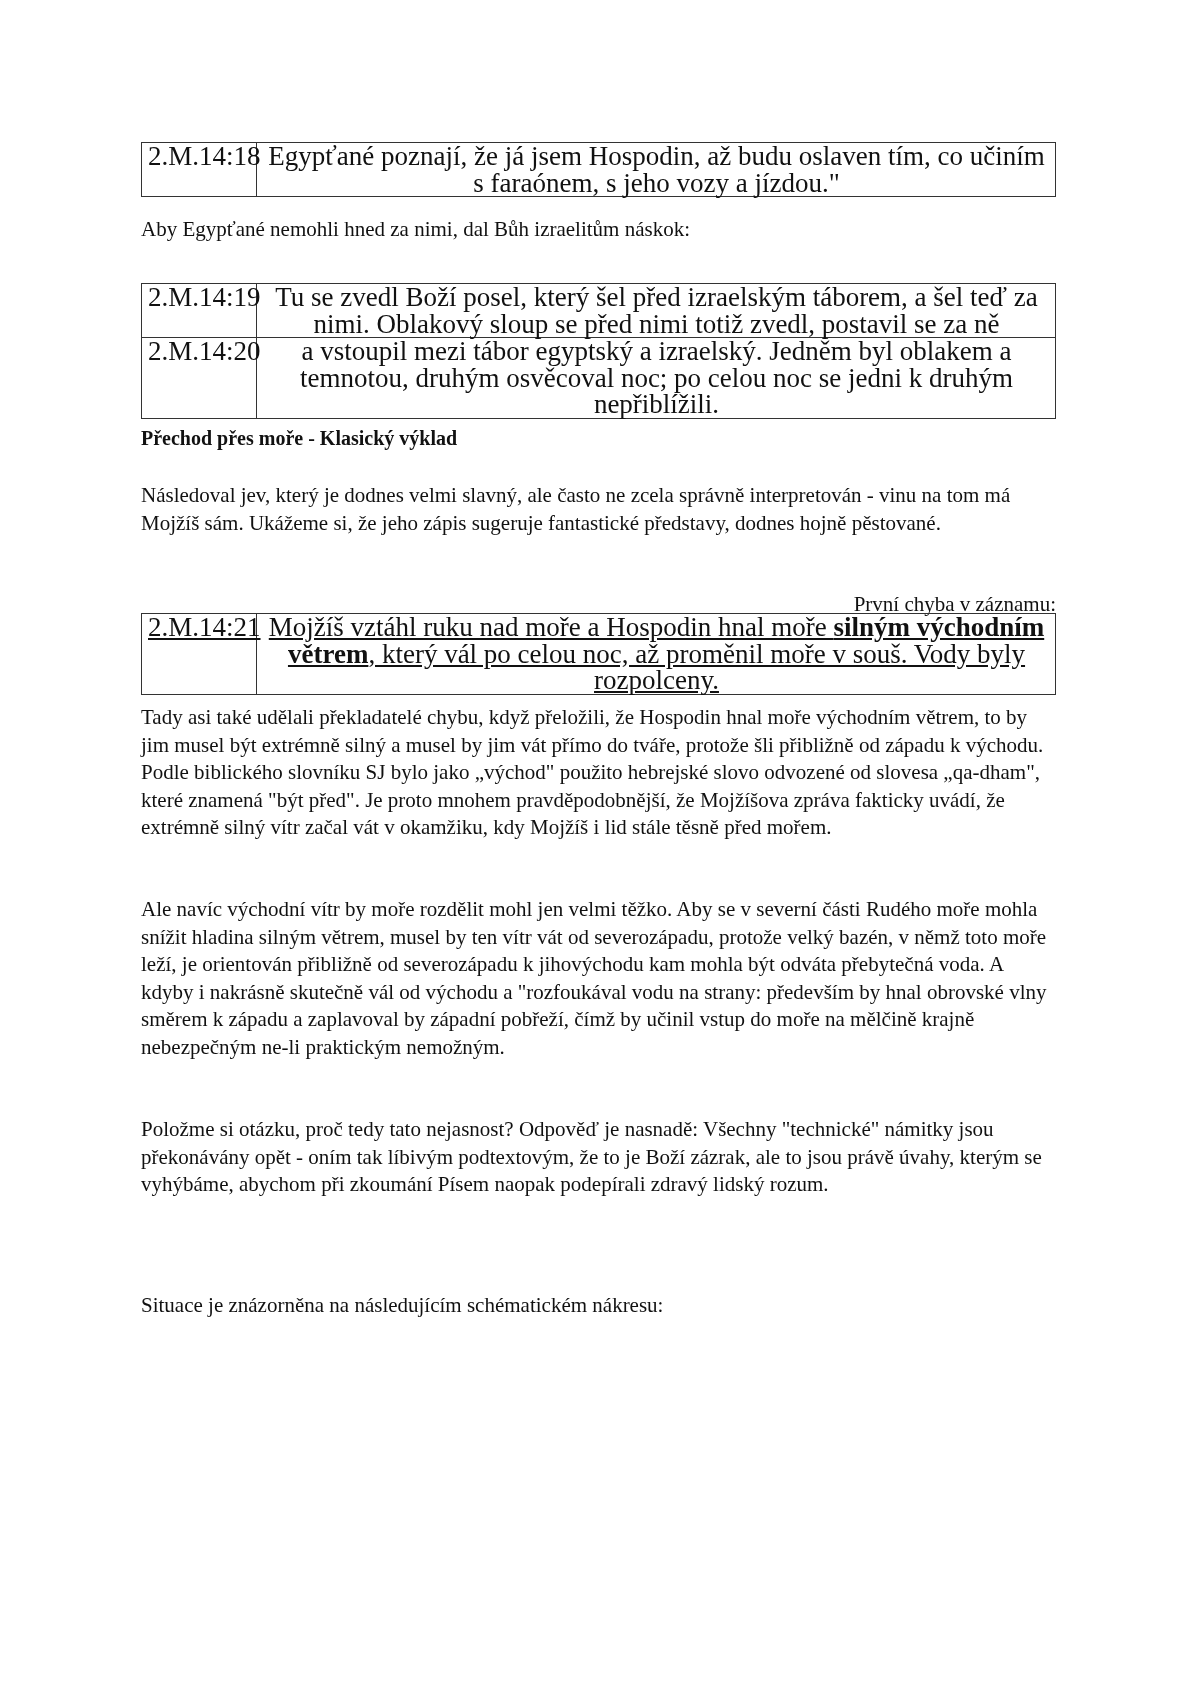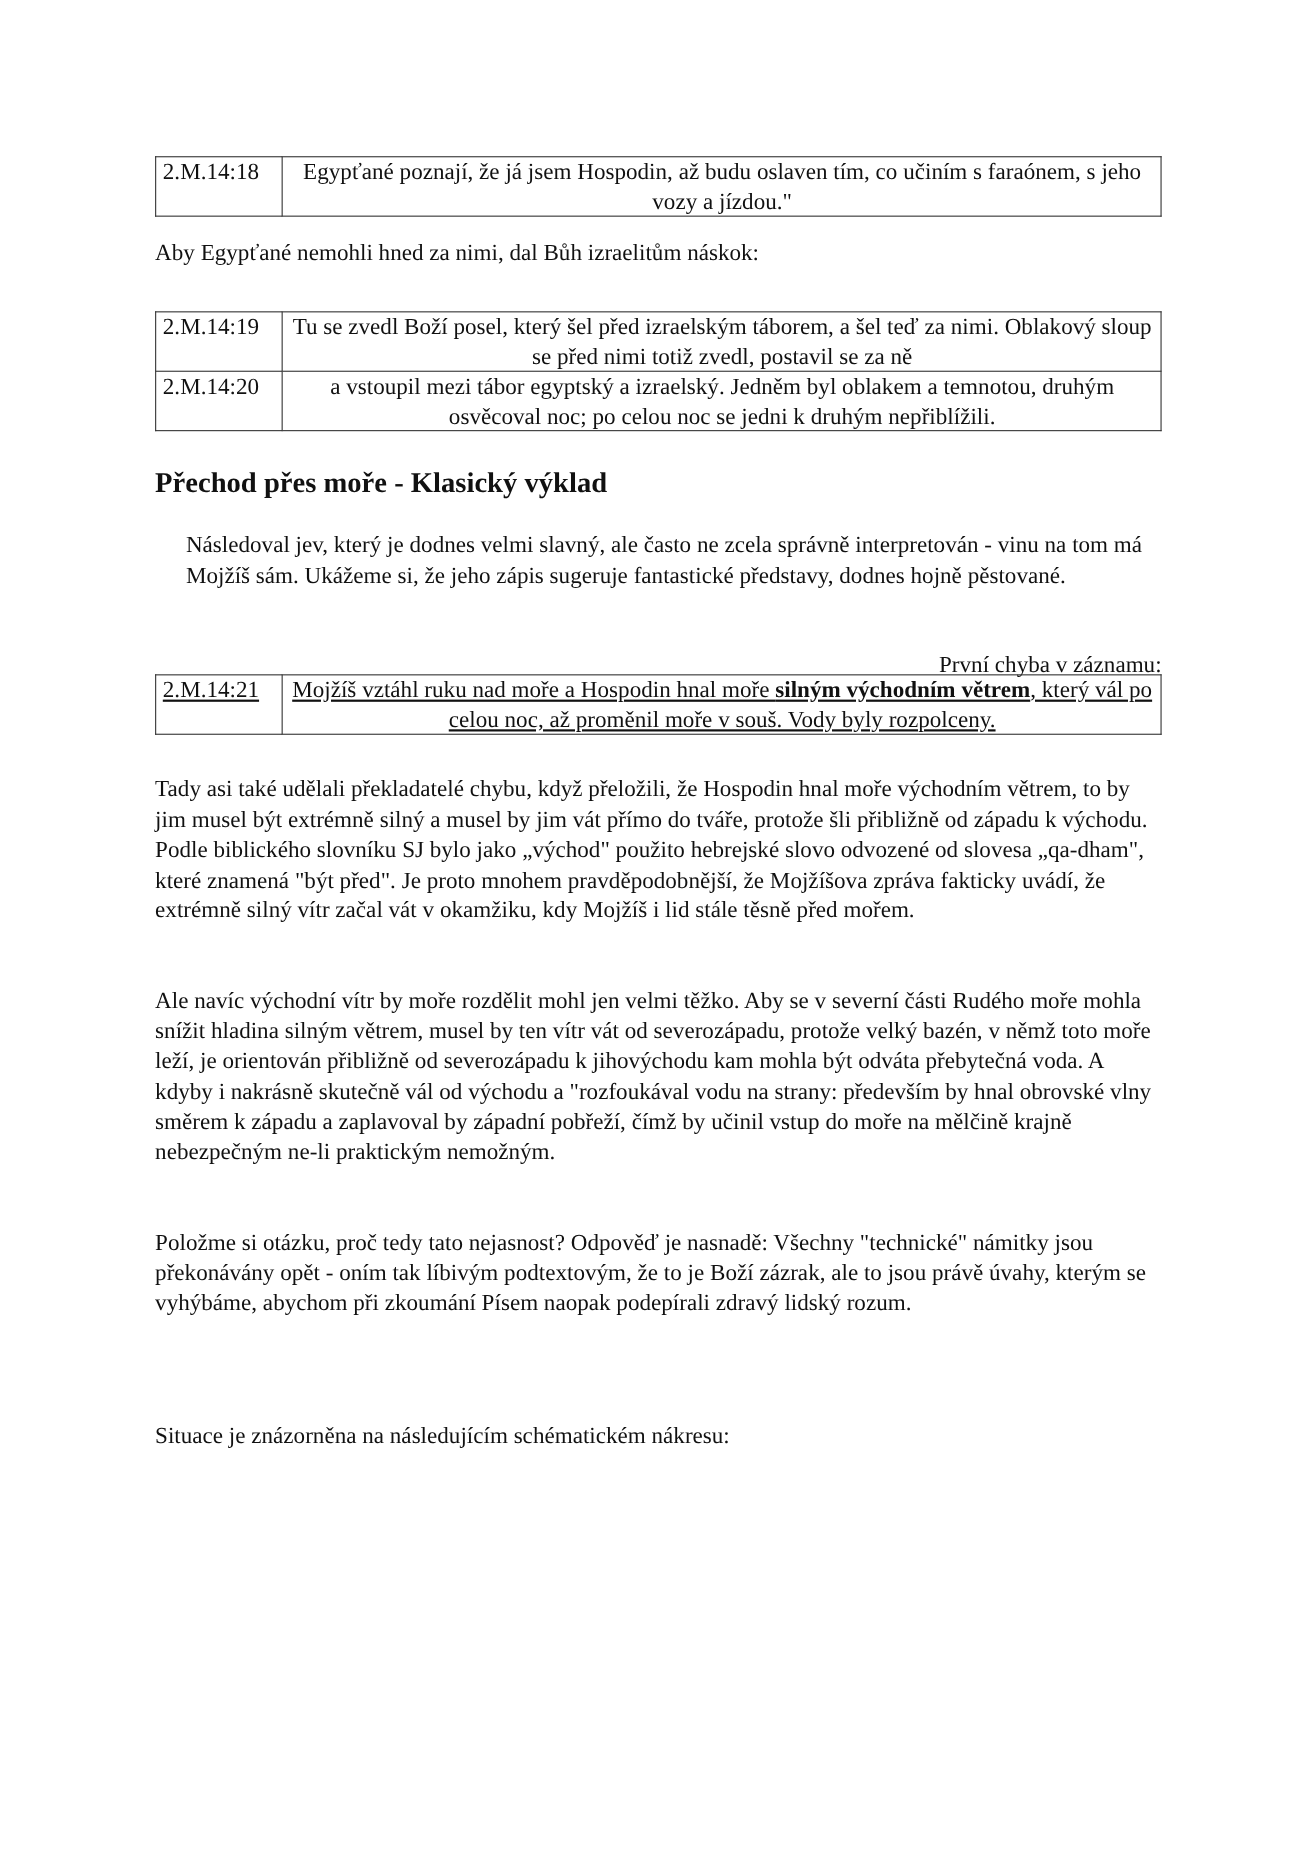--- a/index.html
+++ b/index.html
@@ -3,21 +3,21 @@
 <meta charset="utf-8">
 <style>
   html, body { margin: 0; padding: 0; background: #ffffff; }
   body { width: 1190px; height: 1683px; position: relative; overflow: hidden;
          font-family: "Liberation Serif", "DejaVu Serif", serif; color: #111; }
   .blk { position: absolute; left: 141px; width: 915px; font-size: 21px; line-height: 27.5px; }
   .p { margin: 0; }
   .h { font-weight: bold; }
   table.vt { border-collapse: collapse; width: 915px; table-layout: fixed; }
   table.vt td { border: 1.5px solid #333; vertical-align: top; padding: 0 0 0 5px;
-                font-size: 21px; line-height: 26.5px; }
+                font-size: 27px; line-height: 26.5px; }
   table.vt td.ref { width: 108px; text-align: left; padding-left: 6px; }
   table.vt td.txt { padding-left: 5px; padding-right: 4px; text-align: center; }
   b { font-weight: bold; }
 </style>
 </head>
 <body>
 
 <div class="blk" style="top:142px;">
   <table class="vt">
     <tbody>
@@ -39,23 +39,23 @@
       <td class="txt">Tu se zvedl Boží posel, který šel před izraelským táborem, a šel teď za nimi. Oblakový sloup se před nimi totiž zvedl, postavil se za ně</td>
     </tr>
     <tr>
       <td class="ref">2.M.14:20</td>
       <td class="txt">a vstoupil mezi tábor egyptský a izraelský. Jedněm byl oblakem a temnotou, druhým osvěcoval noc; po celou noc se jedni k druhým nepřiblížili.</td>
     </tr>
   </tbody>
     </table>
 </div>
 
-<h2 class="blk p h" style="top:425px; margin:0; font-size:26px;">Přechod přes moře - Klasický výklad</h2>
+<h2 class="blk p h" style="top:425px; margin:0; font-size:20px;">Přechod přes moře - Klasický výklad</h2>
 
-<p class="blk p" style="top:482px;margin-left:28px;">Následoval jev, který je dodnes velmi slavný, ale často ne zcela správně interpretován - vinu na tom má Mojžíš sám. Ukážeme si, že jeho zápis sugeruje fantastické představy, dodnes hojně pěstované.</p>
+<p class="blk p" style="top:482px;">Následoval jev, který je dodnes velmi slavný, ale často ne zcela správně interpretován - vinu na tom má Mojžíš sám. Ukážeme si, že jeho zápis sugeruje fantastické představy, dodnes hojně pěstované.</p>
 
 <p class="blk p" style="top:591px;text-align:right;">První chyba v záznamu:</p>
 
 <div class="blk" style="top:613px;text-decoration:underline;">
   <table class="vt">
     <tbody>
         <tr>
       <td class="ref">2.M.14:21</td>
       <td class="txt"><span>Mojžíš vztáhl ruku nad moře a Hospodin hnal moře </span><b>silným východním větrem</b><span>, který vál po celou noc, až proměnil moře v souš. Vody byly rozpolceny.</span></td>
     </tr>

